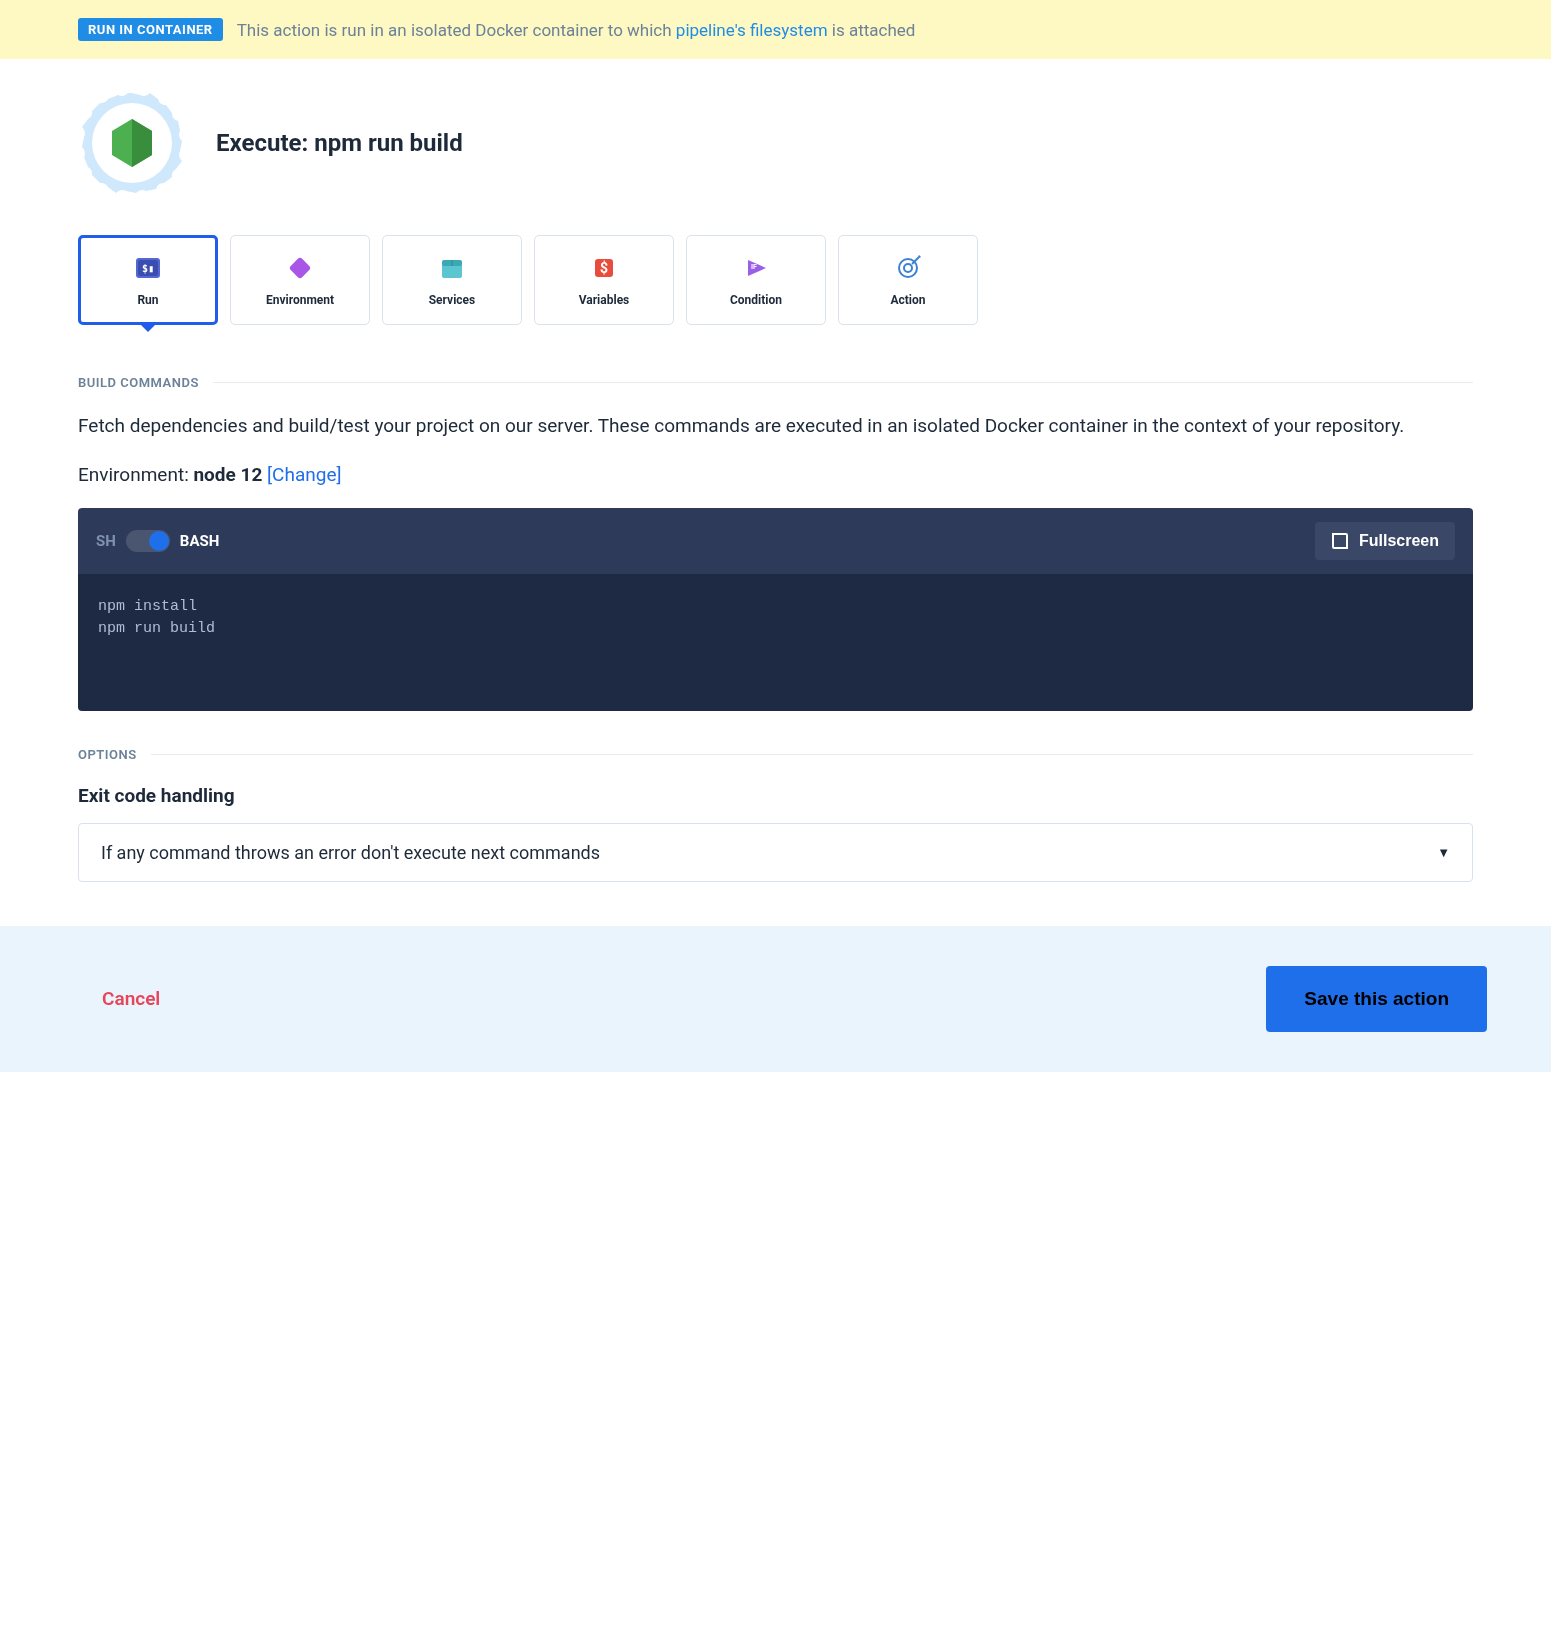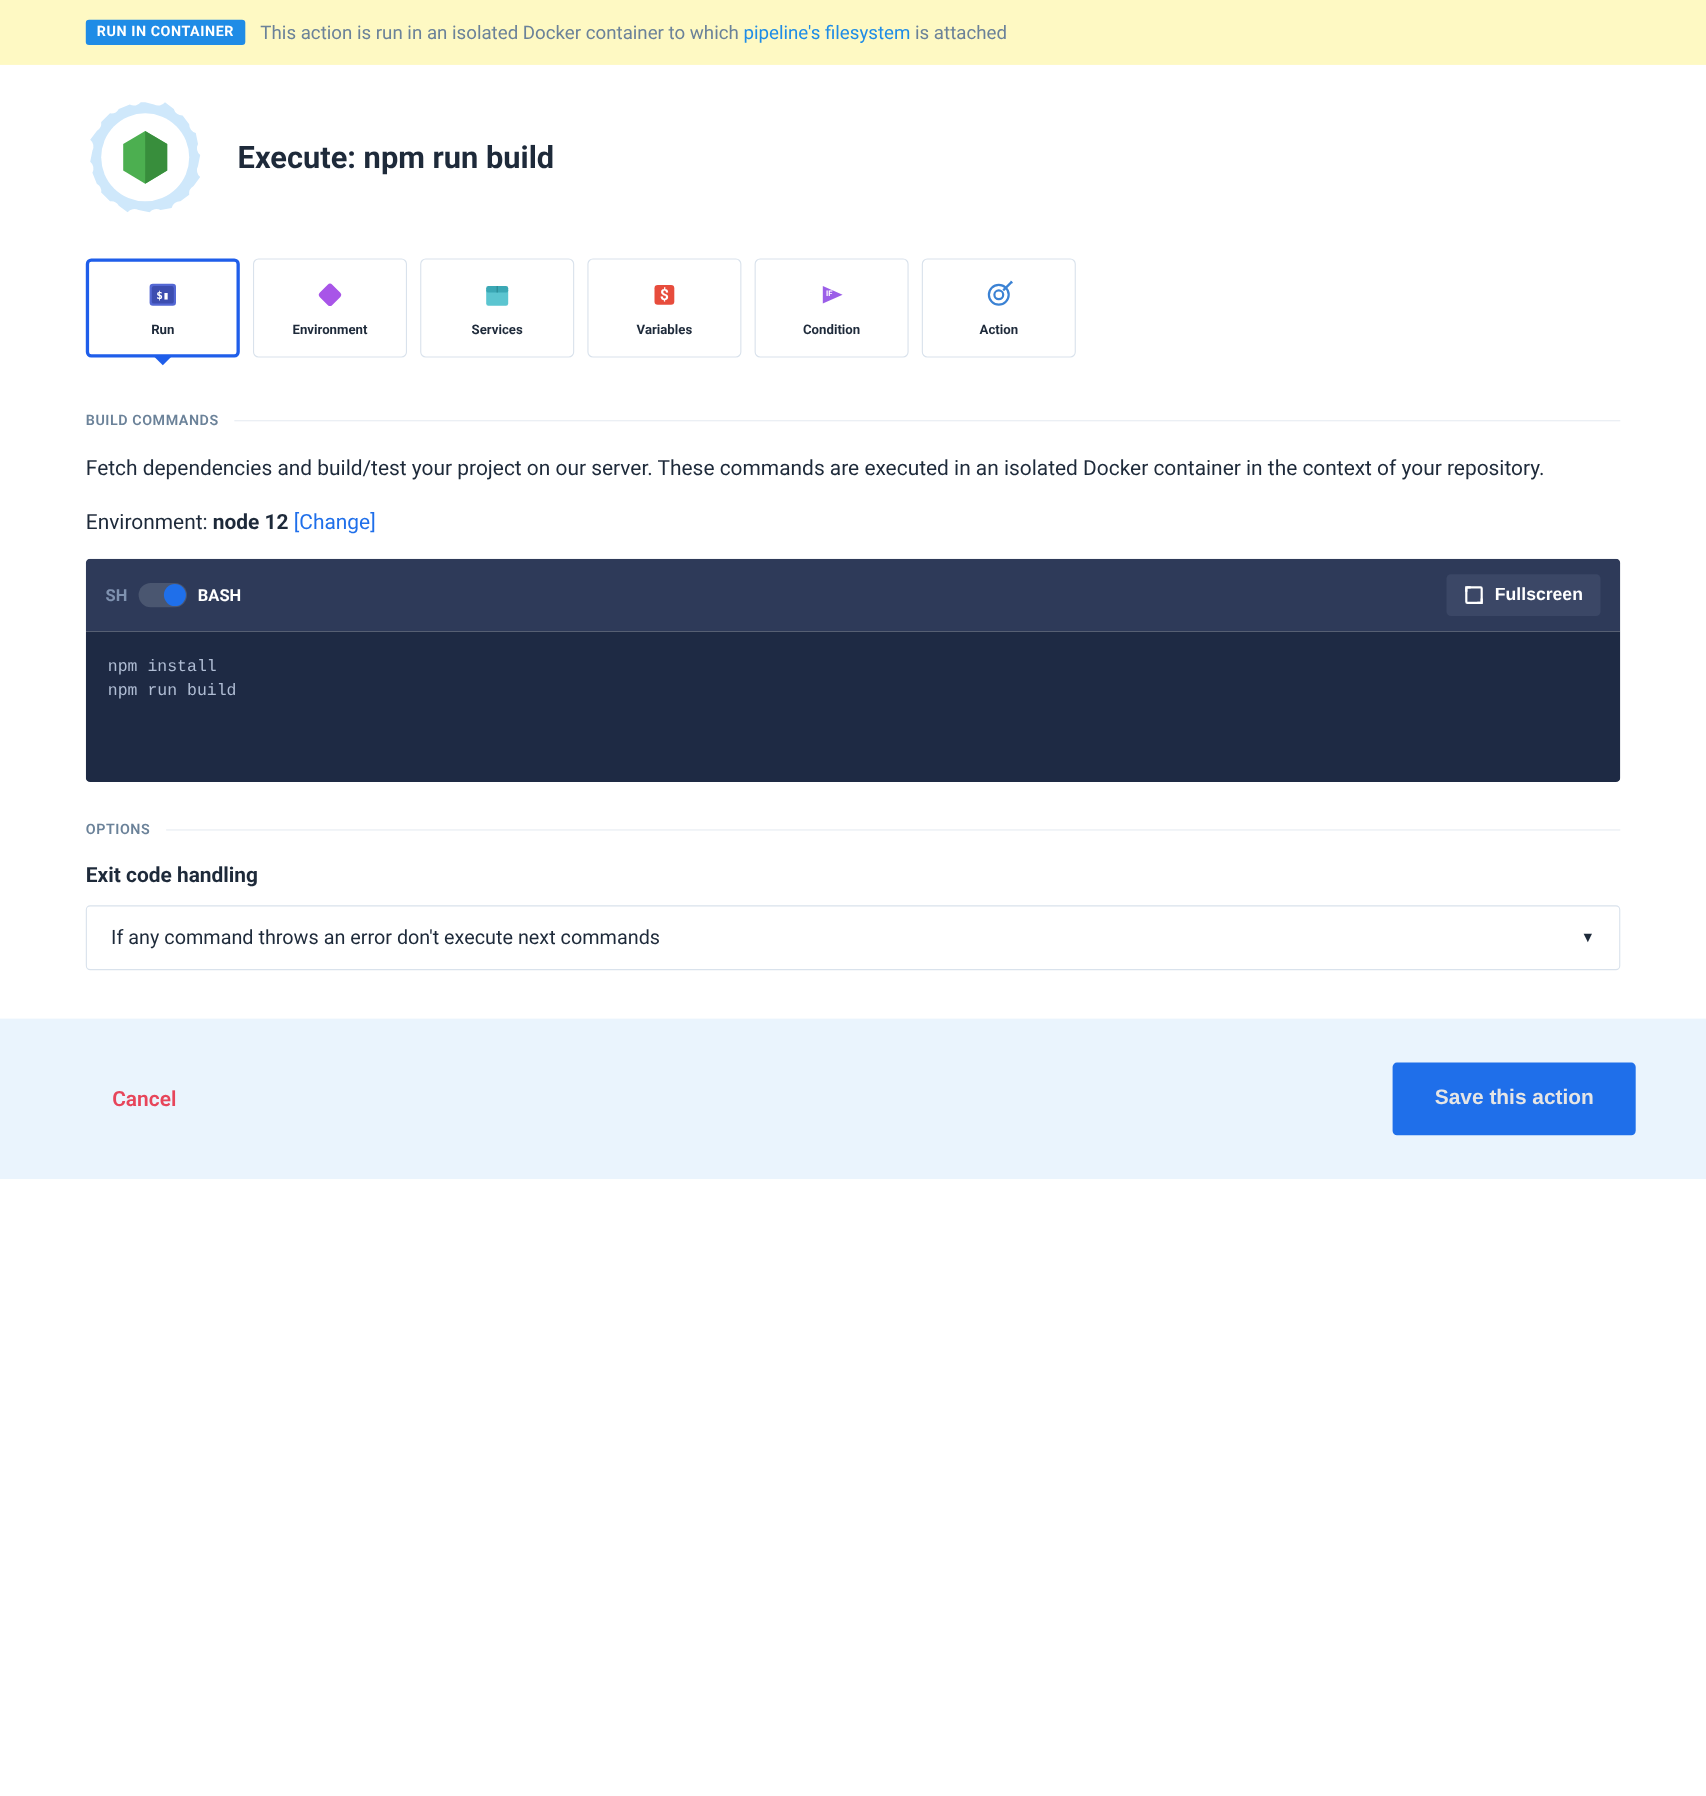--- a/index.html
+++ b/index.html
@@ -43,21 +43,21 @@
     gap: 30px;
     margin-bottom: 38px;
   }
   .gear-icon {
     width: 108px;
     height: 108px;
     position: relative;
     flex-shrink: 0;
   }
   .header-title {
-    font-size: 28px;
+    font-size: 24px;
     font-weight: 700;
     color: #1e2a3a;
   }
   .tabs {
     display: flex;
     gap: 12px;
     margin-bottom: 50px;
   }
   .tab {
     border: 1px solid #d9e2ec;
@@ -210,21 +210,21 @@
   }
   .cancel-link {
     color: #e7455a;
     font-weight: 600;
     font-size: 19px;
     margin-left: 38px;
     cursor: pointer;
   }
   .save-btn {
     background: #1f6fea;
-    color: #e5e5e5;
+    color: #000000;
     border: none;
     border-radius: 4px;
     padding: 22px 38px;
     font-size: 19px;
     font-weight: 700;
     cursor: pointer;
   }
 </style>
 </head>
 <body>

